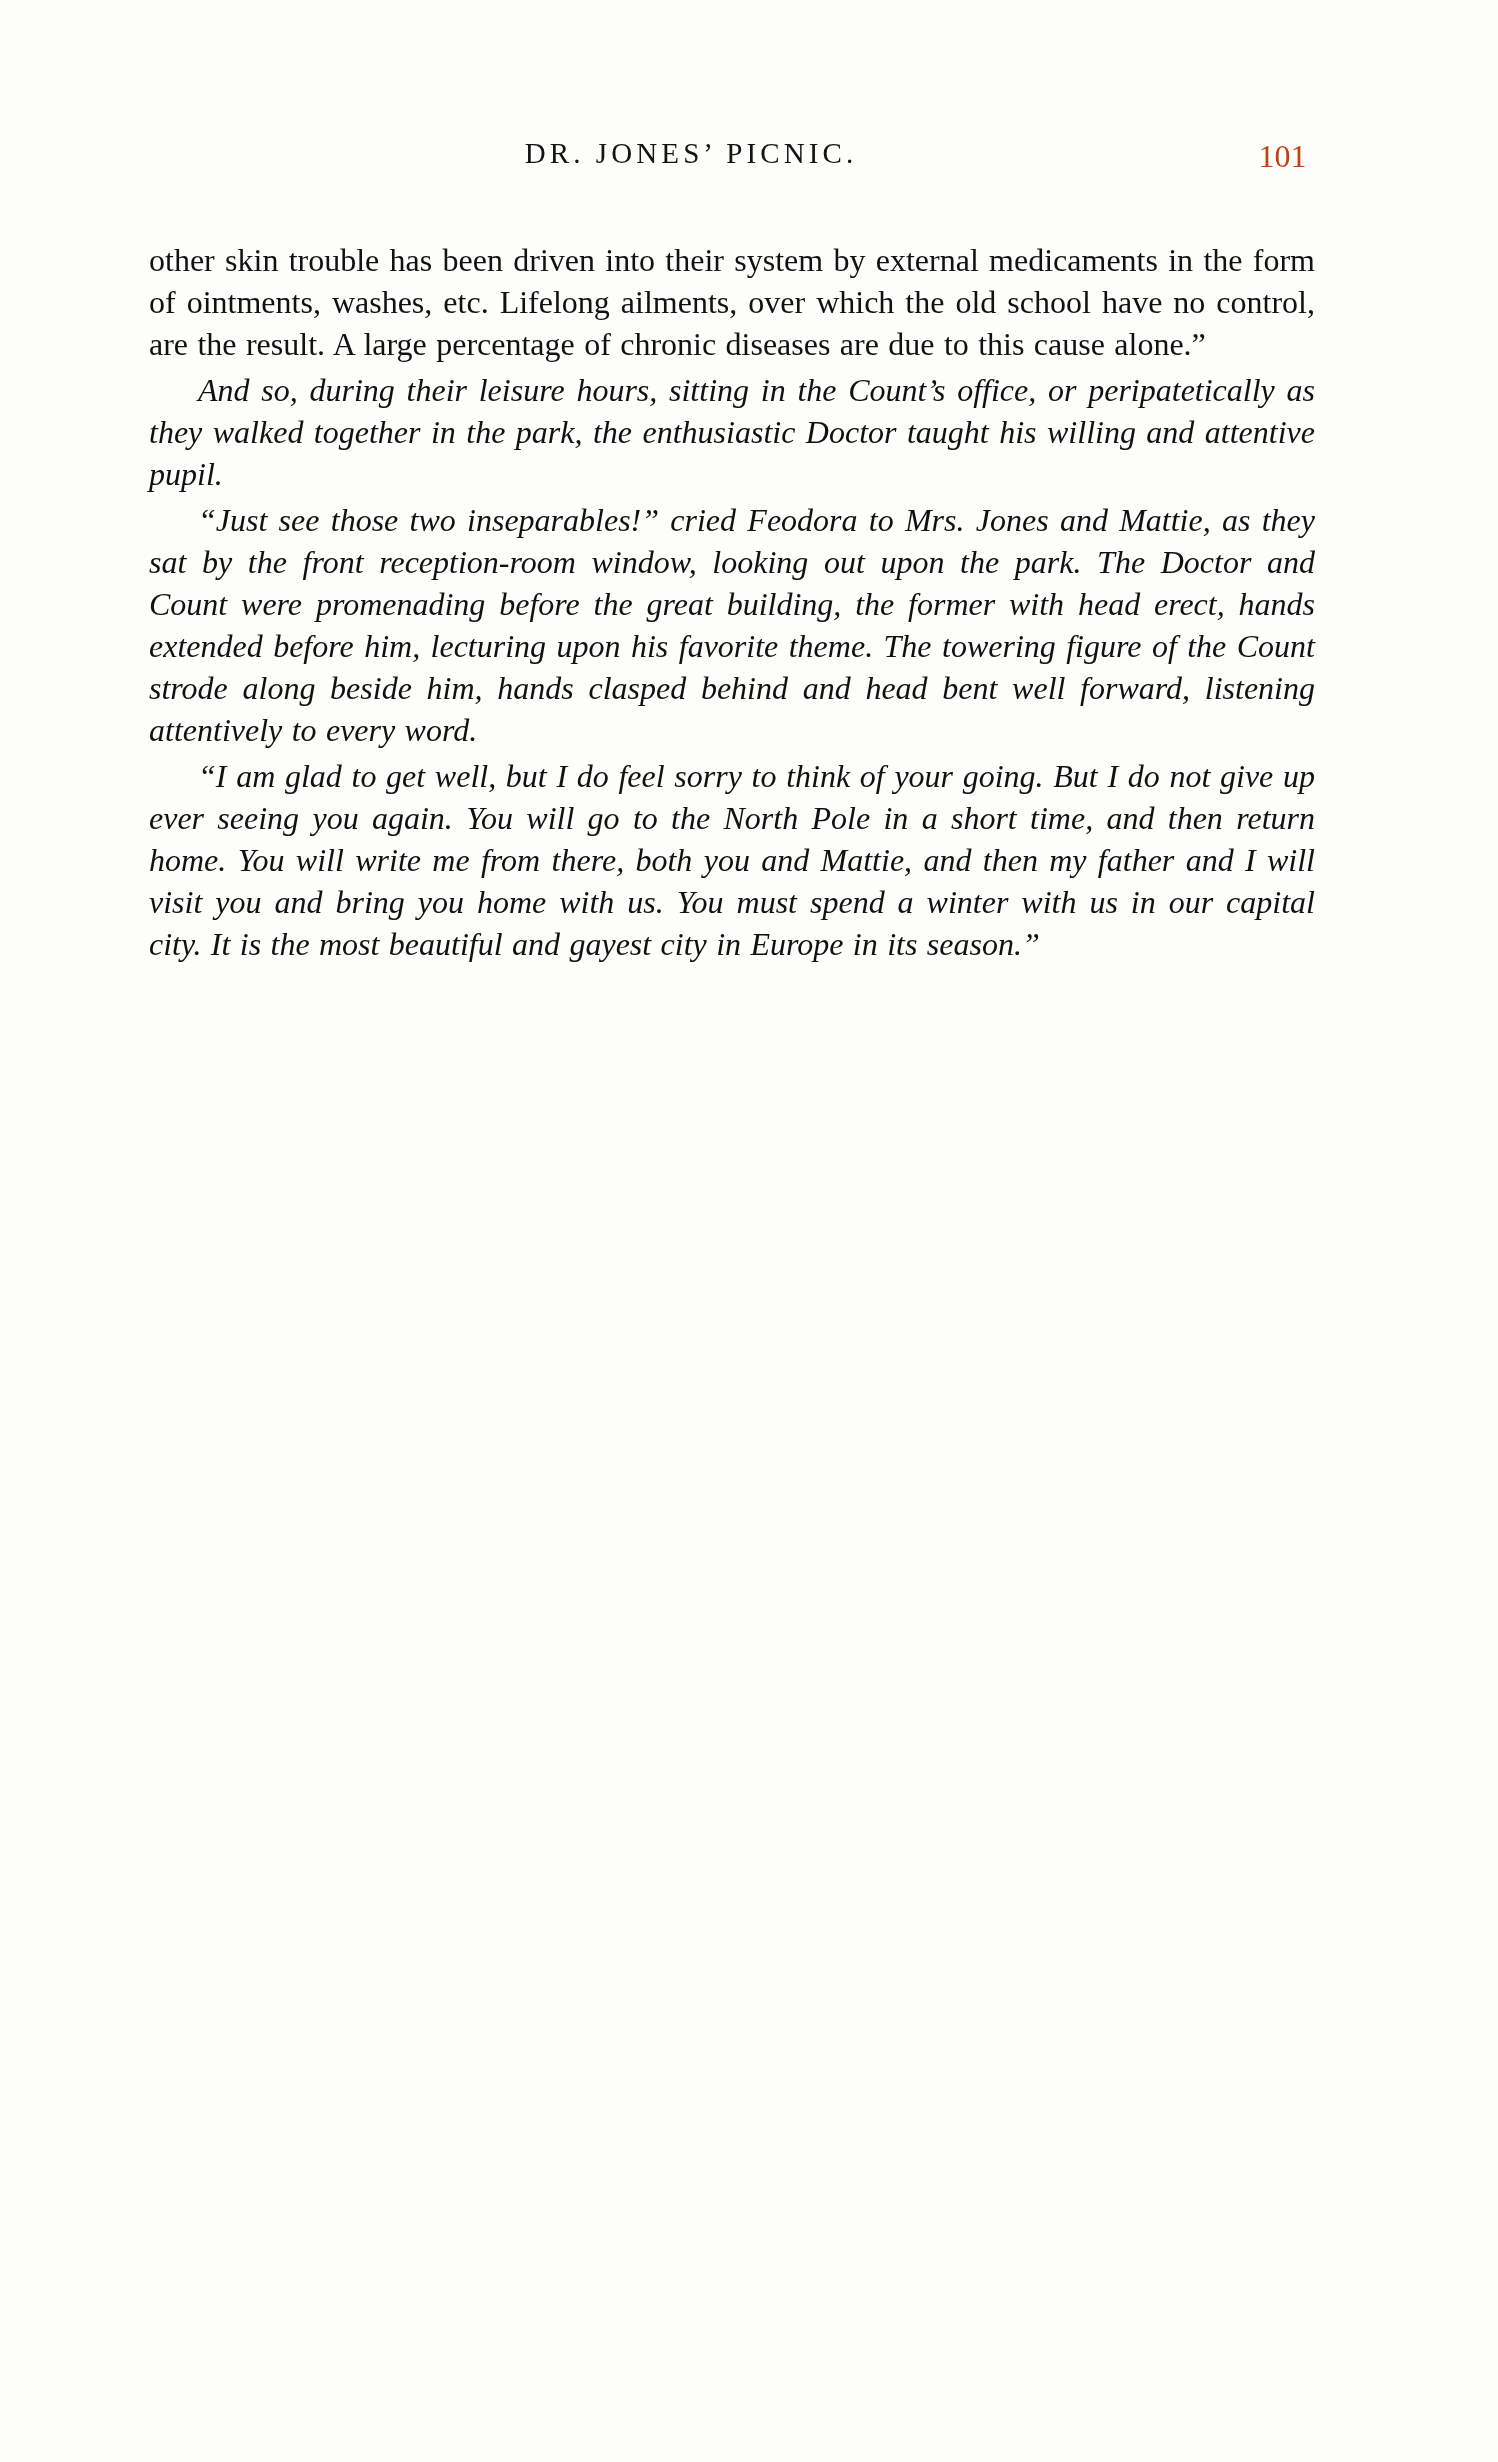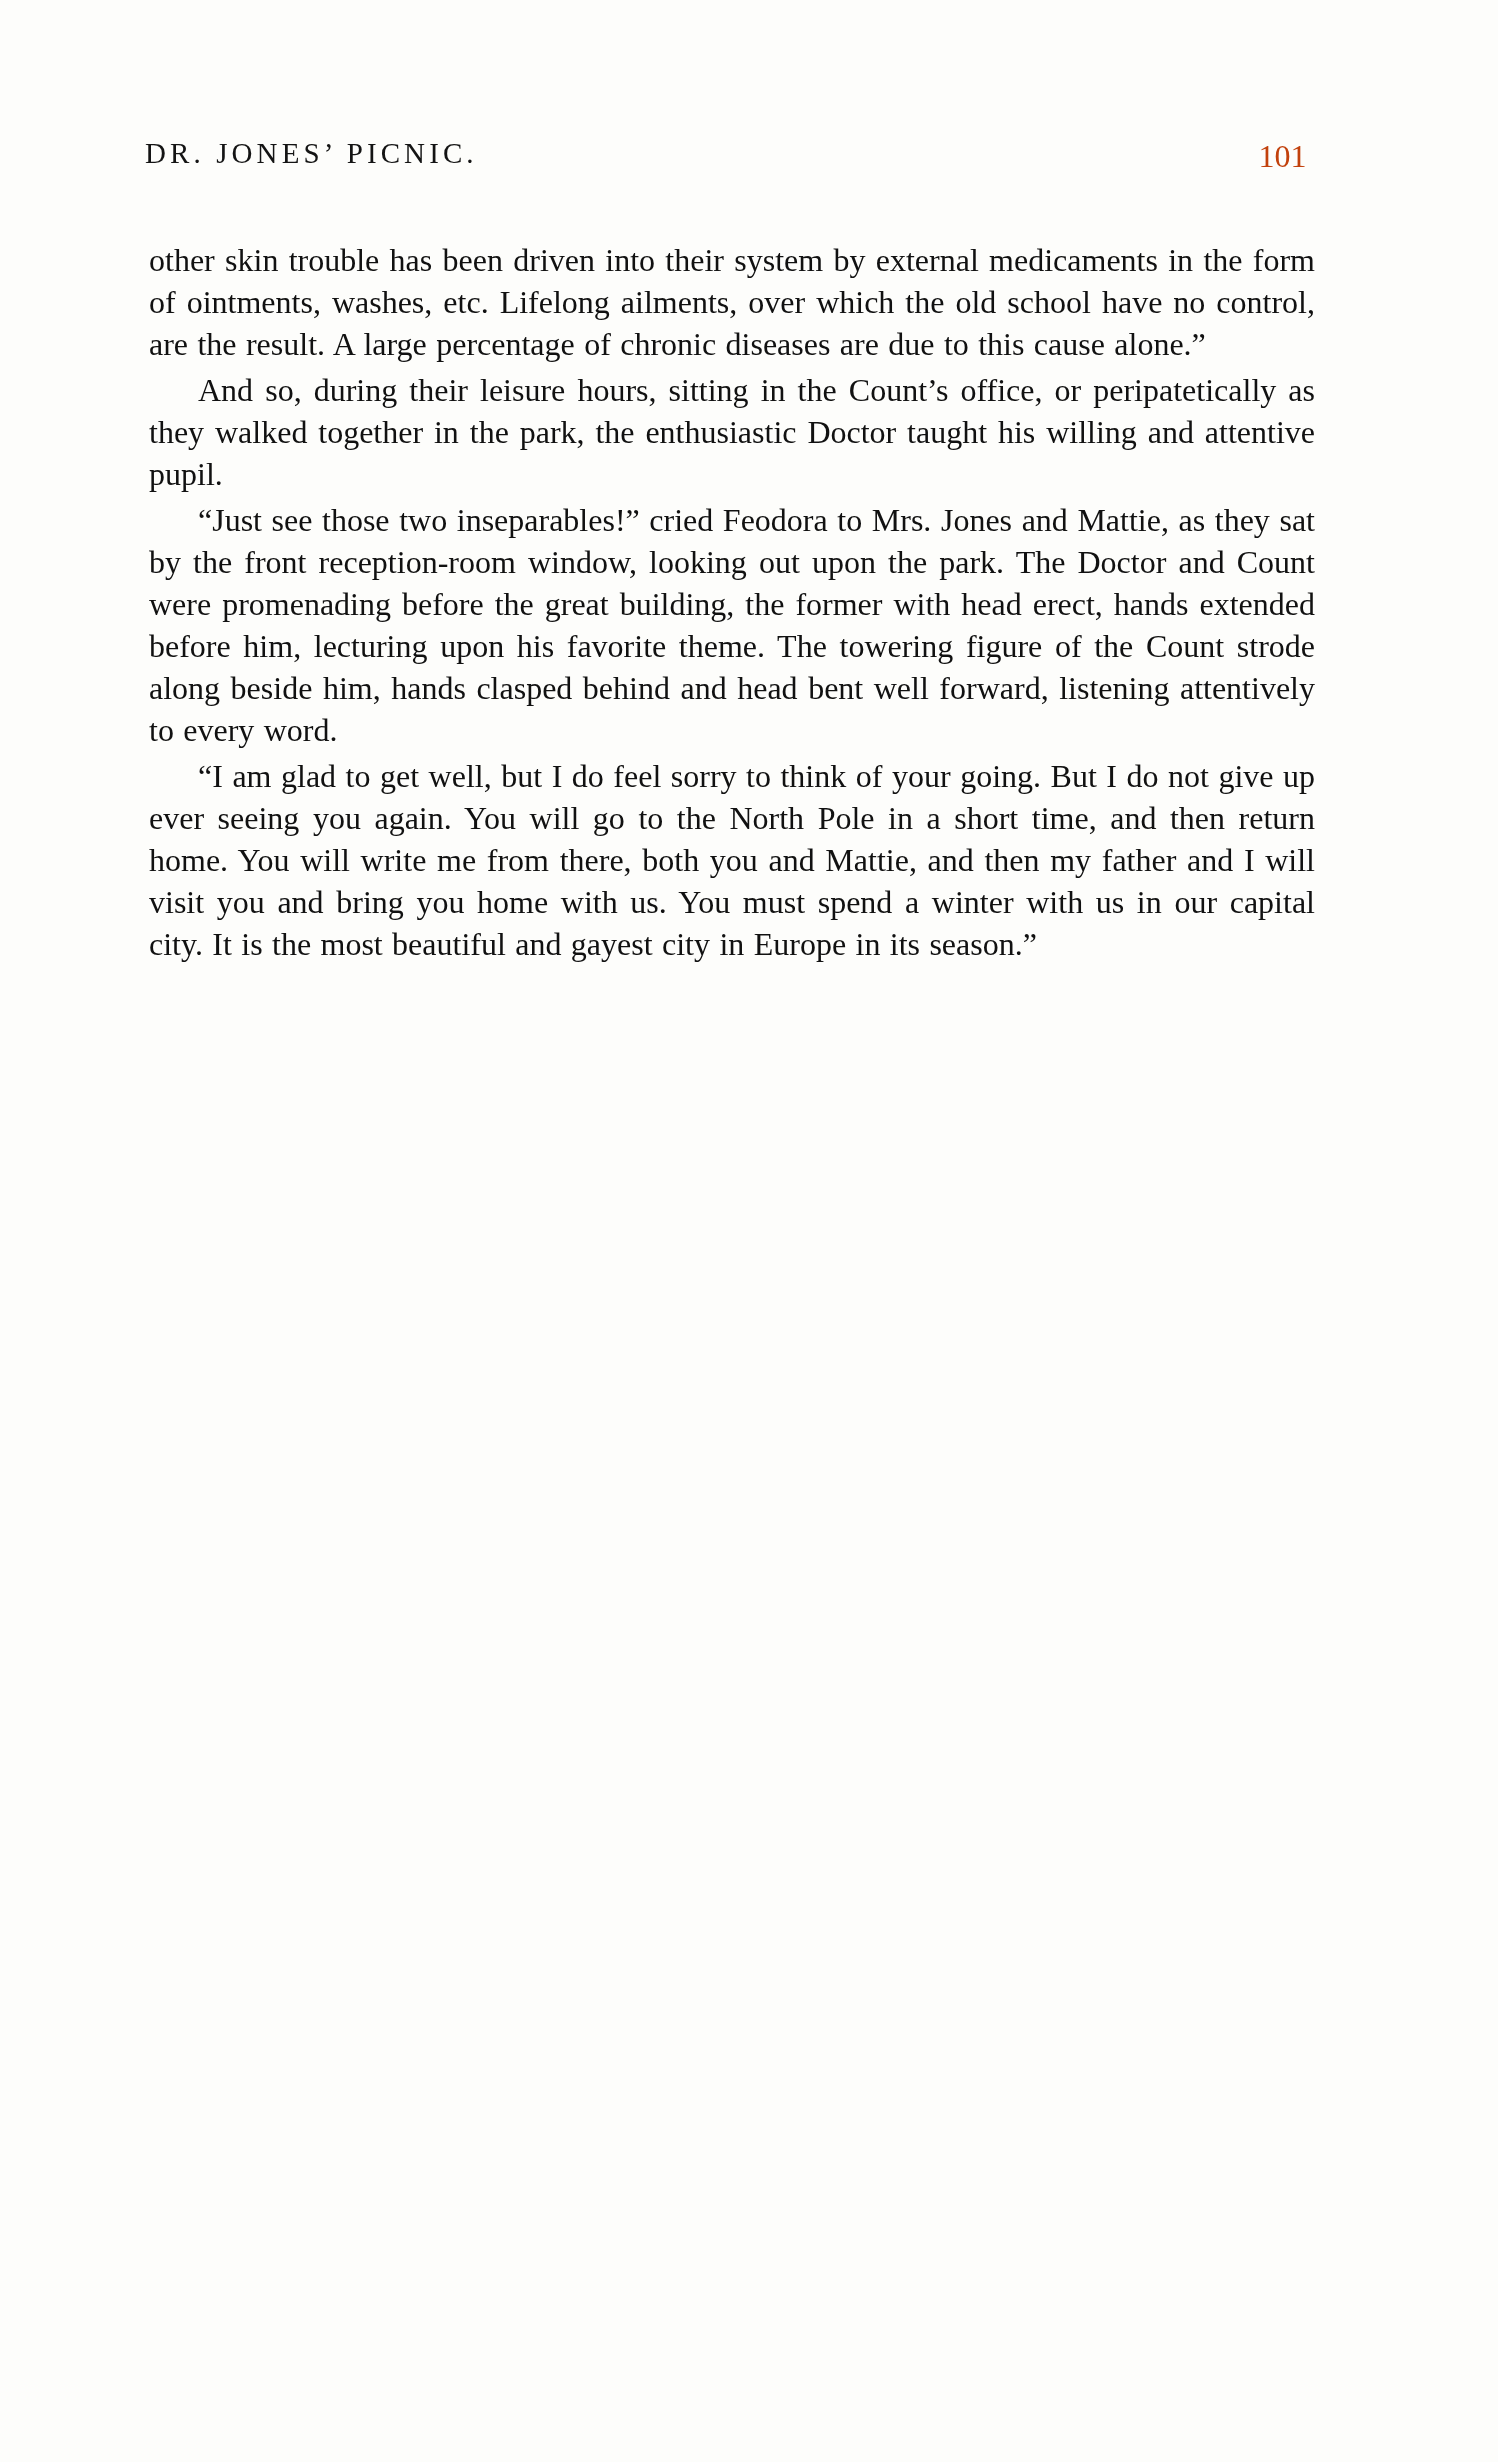--- a/index.html
+++ b/index.html
@@ -20,20 +20,21 @@
     }
     .running-header {
       position: relative;
       height: 48px;
       margin-bottom: 54px;
     }
     .running-title {
       position: absolute;
       left: 0;
       right: 82px;
+      text-align: center;
       font-size: 29px;
       letter-spacing: 4.1px;
       white-space: nowrap;
       color: #141414;
     }
     .page-number {
       position: absolute;
       right: 12.4px;
       top: 1.4px;
       font-size: 32px;
@@ -45,20 +46,21 @@
       text-align: justify;
       color: #111;
     }
     .para {
       margin: 4px;
       text-indent: 0;
       word-spacing: 1.4px;
     }
     .para.indent {
       text-indent: 49px;
+      font-style: italic;
     }
   </style>
 </head>
 <body>
 
 <div class="page">
 
   <header class="running-header">
     <div class="running-title">DR. JONES’ PICNIC.</div>
     <div class="page-number">101</div>

